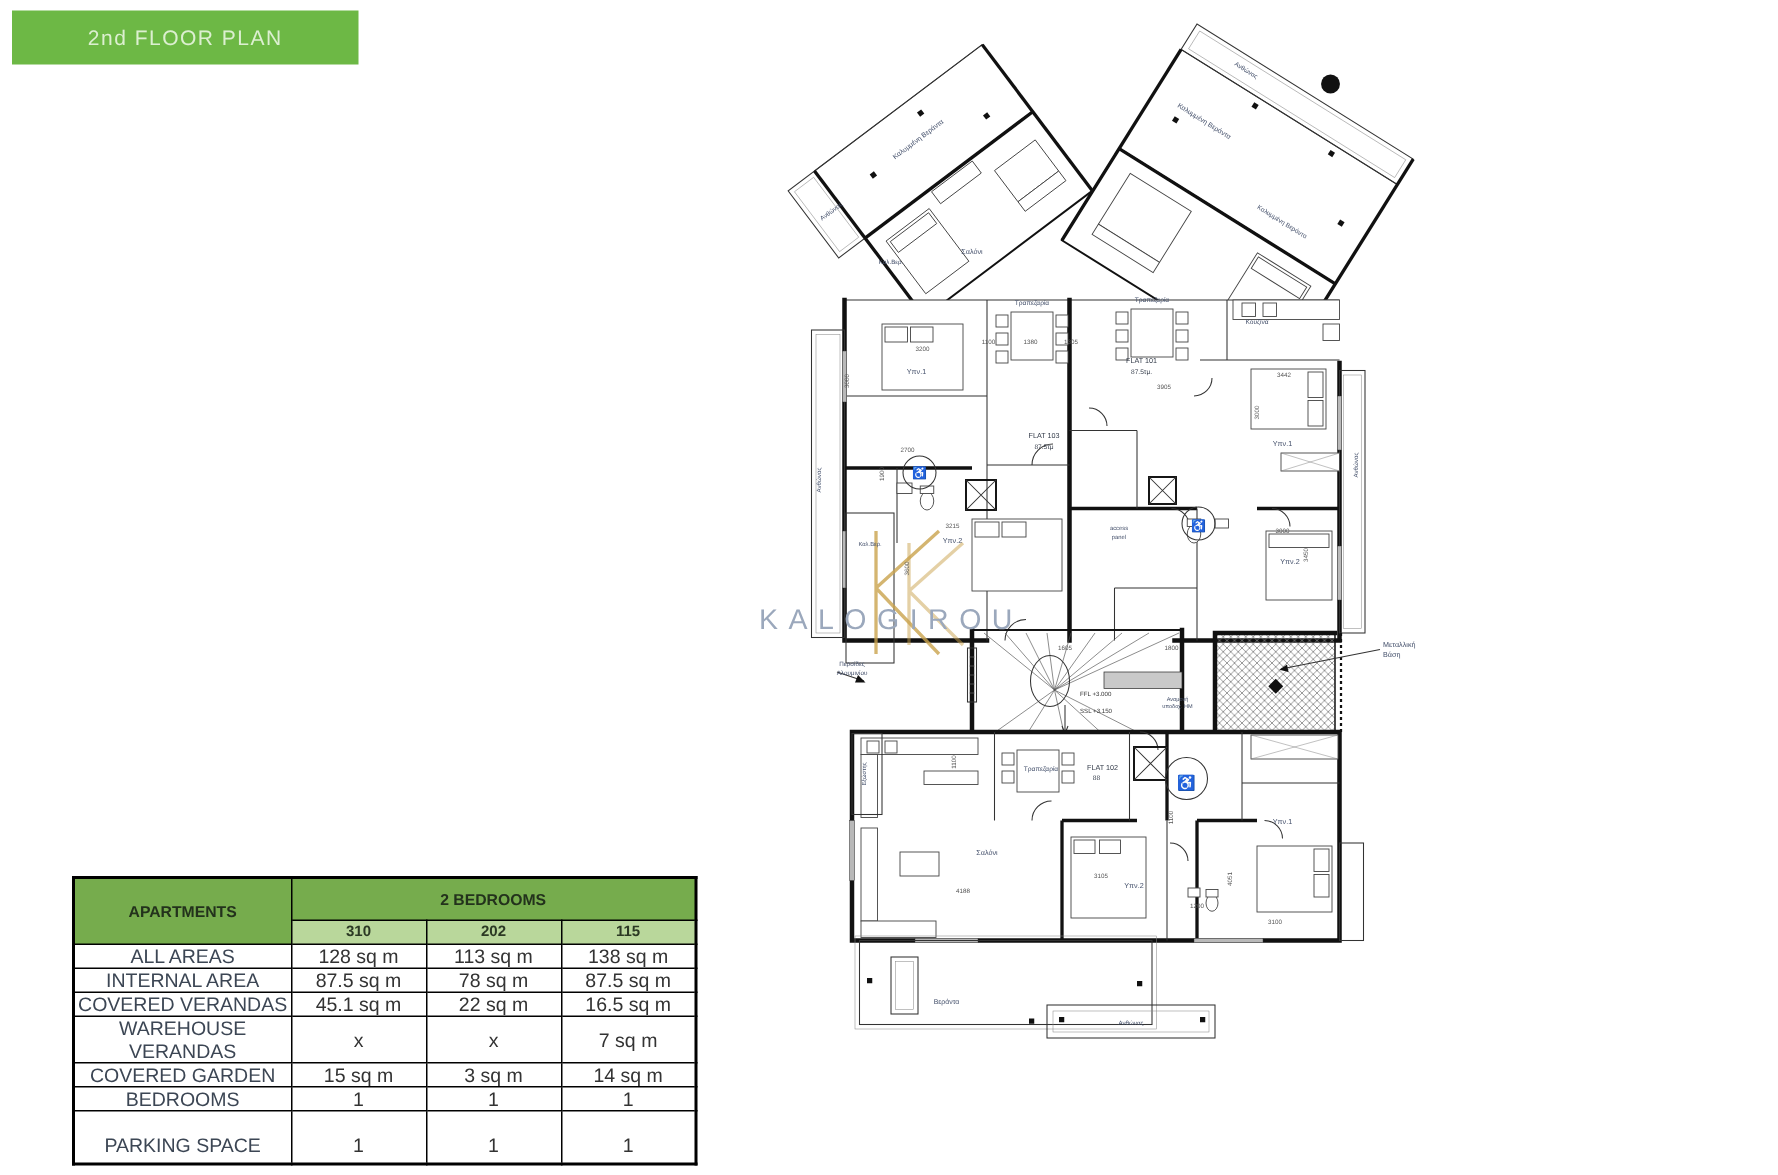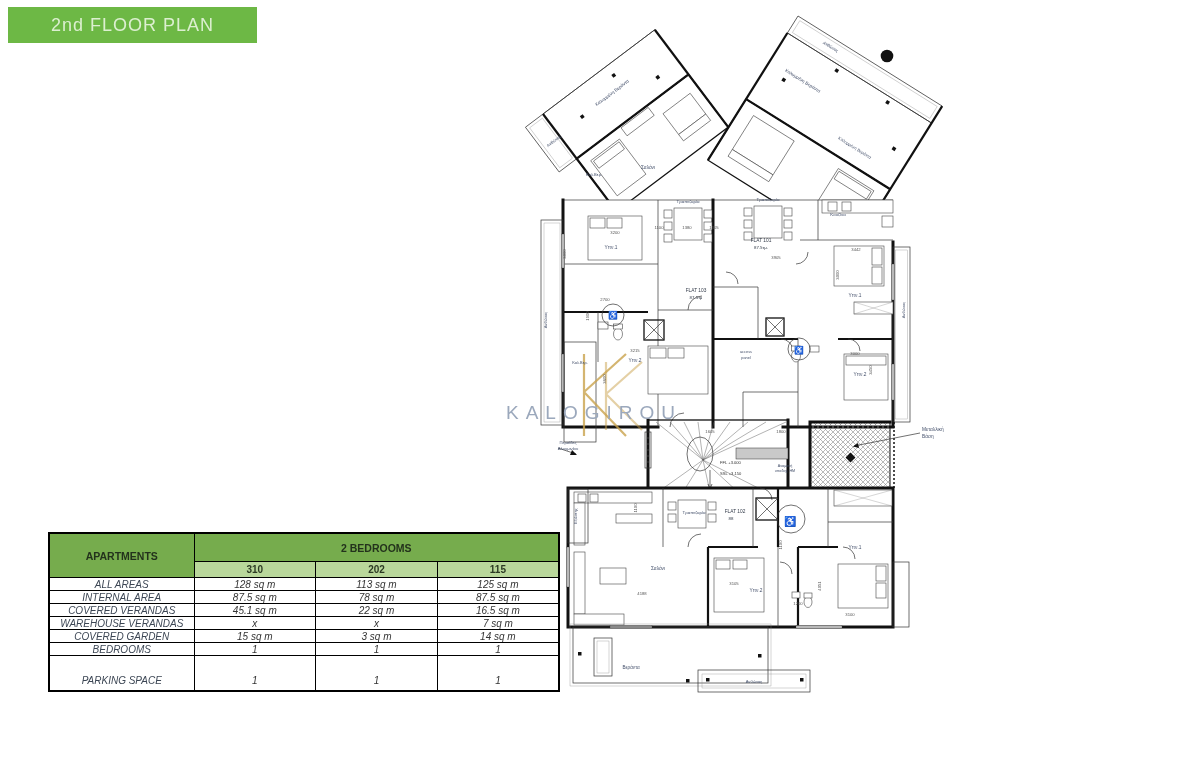--- a/index.html
+++ b/index.html
@@ -2,33 +2,33 @@
 <html style="--green-title: #6db845; --green-header: #76ac4d; --green-sub: #b9d79b; --pale-title-text: #dcefd0; --table-border: #000000;"><head>
 <meta charset="utf-8">
 <style>
   html,body{margin:0;padding:0;}
   body{width:1185px;height:783px;background:#fff;position:relative;overflow:hidden;
        font-family:"Liberation Sans",sans-serif;}
   :root{
     --green-title:#6db845; --green-header:#76ac4d; --green-sub:#b9d79b;
     --pale-title-text:#dcefd0; --table-border:#000;
   }
-  .title-bar{position:absolute;left:8px;top:7px;width:249px;height:36px;
+  .title-bar{position:absolute;left:8px;top:7px;width:231px;height:36px;
     background:var(--green-title);color:var(--pale-title-text);
     display:flex;align-items:center;justify-content:center;
-    font-size:18px;font-weight:300;letter-spacing:1px;}
+    font-size:14px;font-weight:300;letter-spacing:1px;}
   
-  table.apt{position:absolute;left:48px;top:532px;width:512px;border-collapse:collapse;
+  table.apt{position:absolute;left:48px;top:584px;width:417px;border-collapse:collapse;
     table-layout:fixed;border:2px solid var(--table-border);}
   table.apt th,table.apt td{border:1px solid var(--table-border);text-align:center;padding:0;}
   table.apt col.lab{width:145px;}
   th.corner{background:var(--green-header);font-size:10.5px;color:#23321c;}
   th.group{background:var(--green-header);font-size:10.5px;color:#23321c;height:27px;}
   th.sub{background:var(--green-sub);font-size:10px;color:#2c3a24;height:15px;border-top:2px solid #fff;}
-  tbody.apt-body td{height:12px;font-size:10px;color:#333;font-style:italic;}
+  tbody.apt-body td{height:12px;font-size:13px;color:#333;}
   tbody.apt-body td.rowlabel{color:#3c4654;}
   tr.tall td{height:30px;vertical-align:bottom;padding-bottom:4px;}
   
   .plan{position:absolute;left:498px;top:2px;width:480px;height:710px;}
   svg text{font-family:"Liberation Sans",sans-serif;}
   .bold{stroke:#111;stroke-width:3;fill:none;stroke-linecap:square;}
   .bold2{stroke:#111;stroke-width:2.2;fill:none;}
   .wall{stroke:#111;stroke-width:1.3;fill:none;}
   .thin{stroke:#333;stroke-width:.7;fill:none;}
   .hair{stroke:#888;stroke-width:.35;fill:none;}
@@ -57,21 +57,21 @@
       <th class="sub">310</th>
       <th class="sub">202</th>
       <th class="sub">115</th>
     </tr>
   </thead>
   <tbody class="apt-body">
       <tr>
         <td class="rowlabel">ALL AREAS</td>
         <td>128 sq m</td>
         <td>113 sq m</td>
-        <td>125 sq m</td>
+        <td>138 sq m</td>
       </tr>
       <tr>
         <td class="rowlabel">INTERNAL AREA</td>
         <td>87.5 sq m</td>
         <td>78 sq m</td>
         <td>87.5 sq m</td>
       </tr>
       <tr>
         <td class="rowlabel">COVERED VERANDAS</td>
         <td>45.1 sq m</td>

